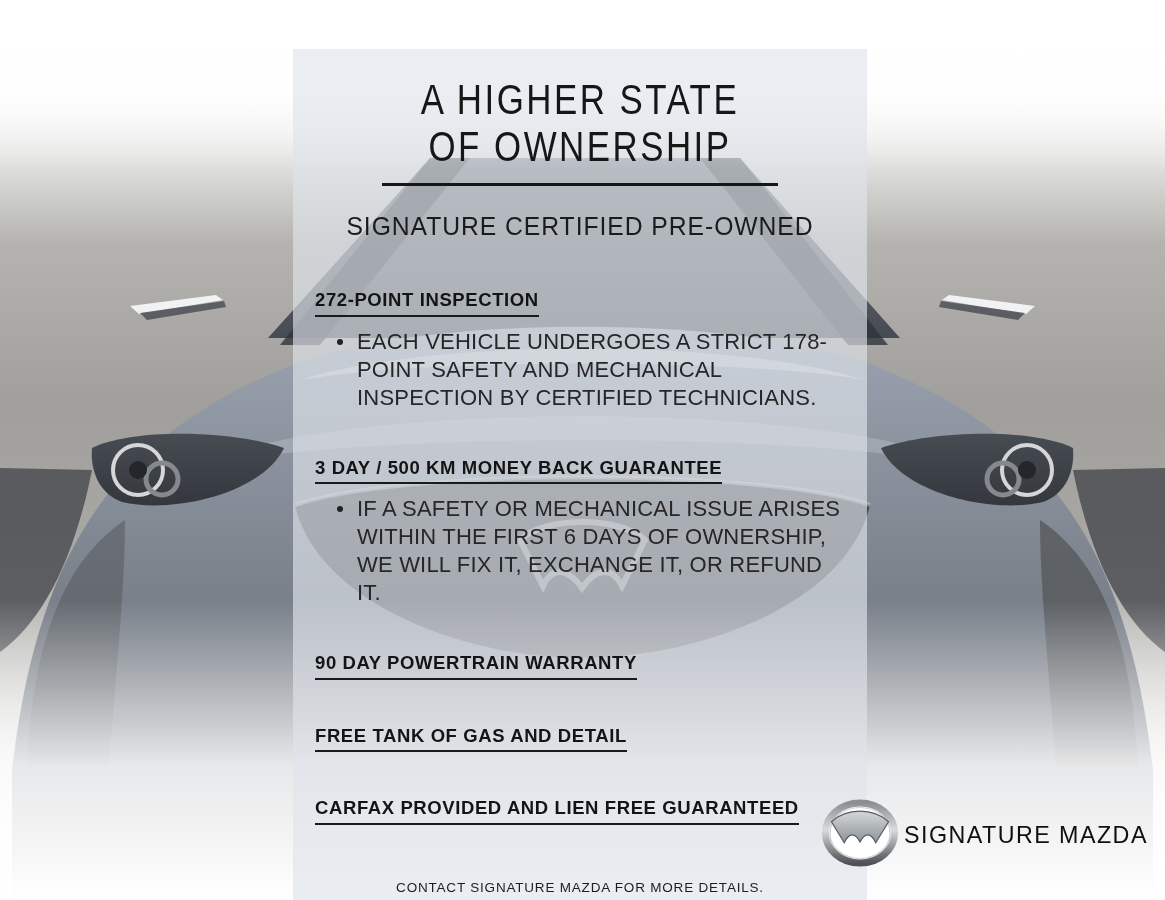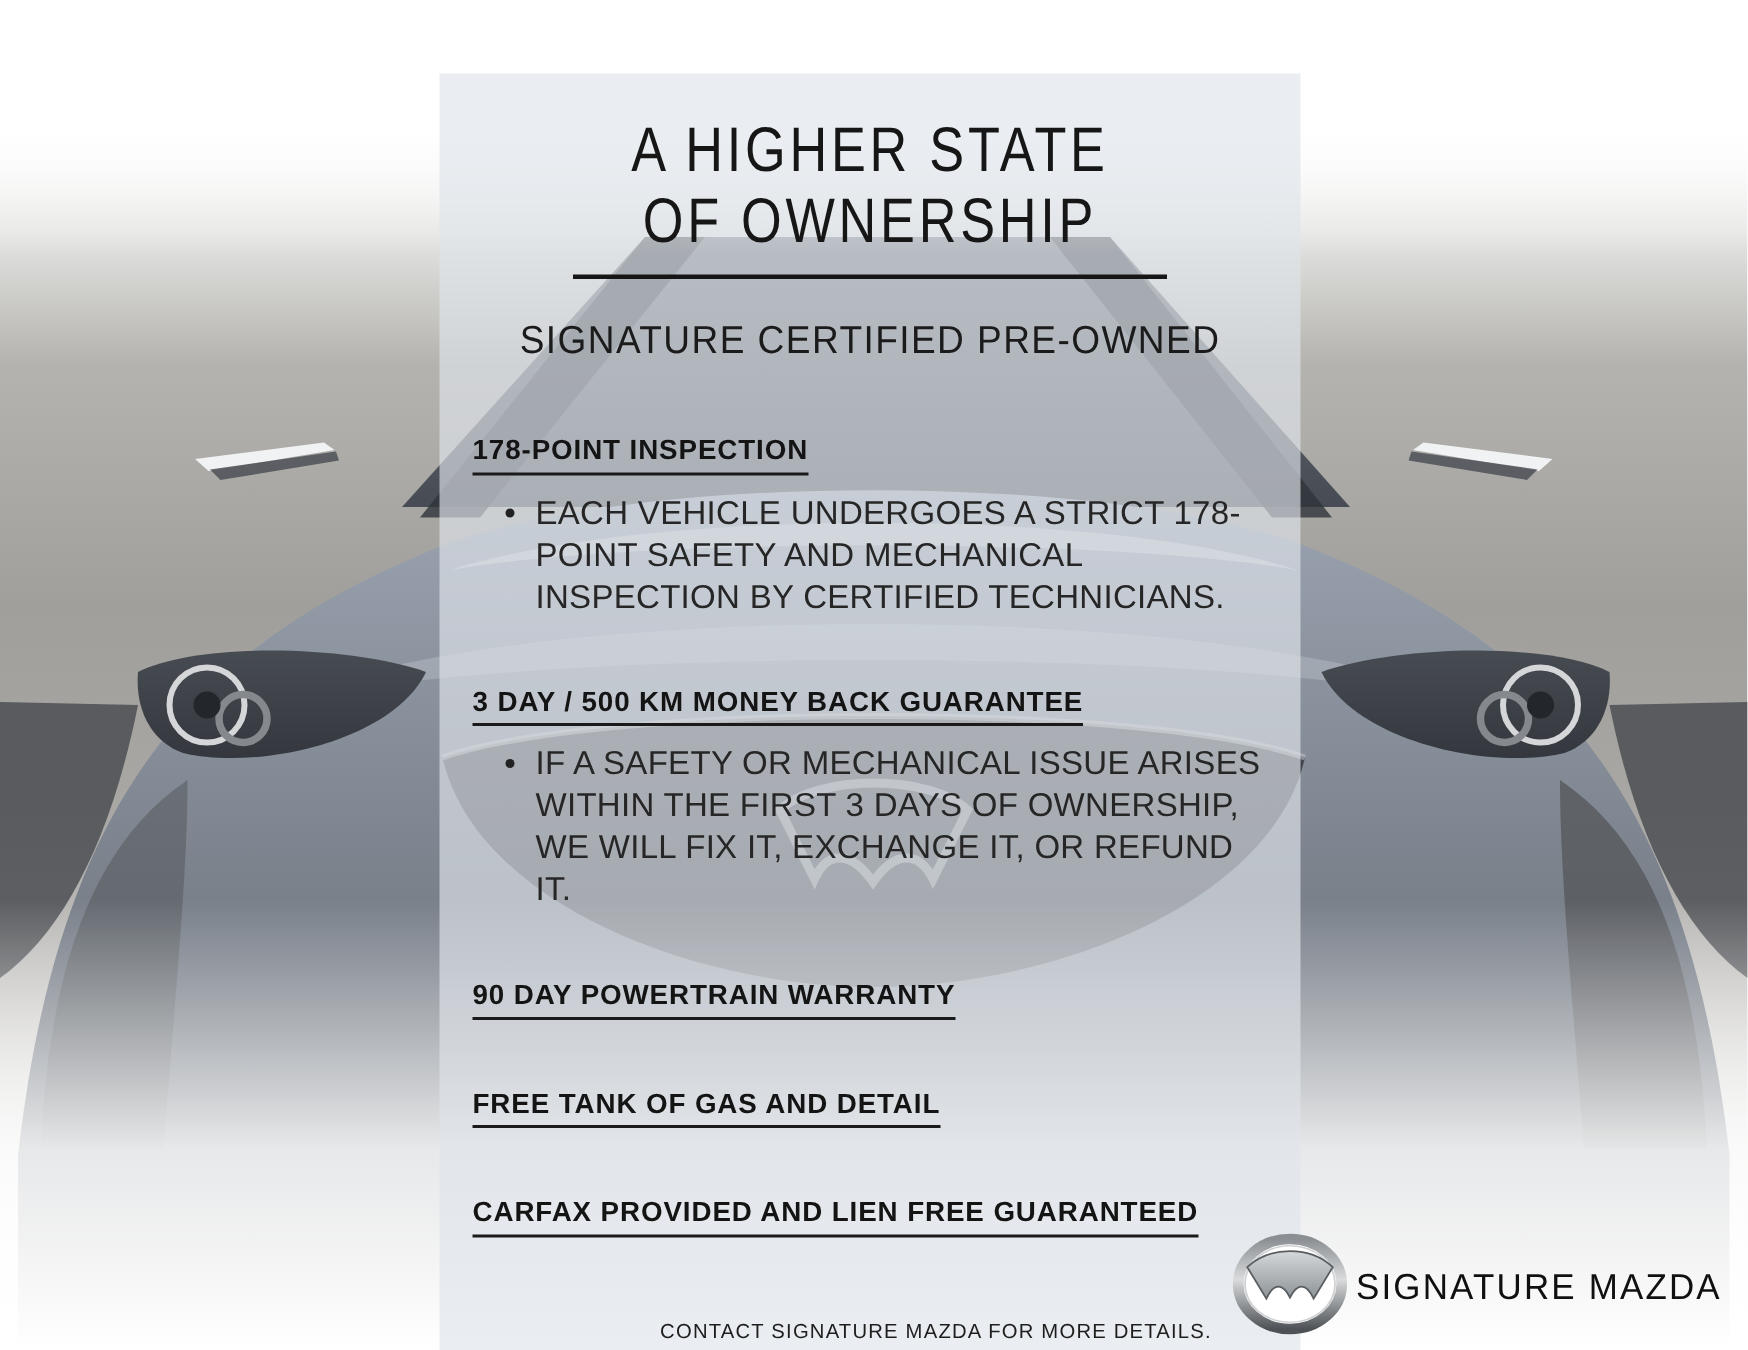--- a/index.html
+++ b/index.html
@@ -45,25 +45,25 @@
     position:relative;padding-left:42px;font-size:22px;line-height:28px;
     color:#262626;letter-spacing:.2px;max-width:508px;
   }
   .bullets li::before{
     content:"";position:absolute;left:22px;top:11px;width:6px;height:6px;
     border-radius:50%;background:#222;
   }
 
   .contact{
     position:absolute;left:0;bottom:26px;width:100%;text-align:center;
-    font-size:13.5px;letter-spacing:.8px;color:#1e1e1e;font-weight:400;padding-left:44px;
+    font-size:13.5px;letter-spacing:.8px;color:#1e1e1e;font-weight:400;
   }
 
   .brand{
-    position:absolute;right:10px;bottom:4px;display:flex;align-items:center;gap:5px;
+    position:absolute;right:10px;bottom:28px;display:flex;align-items:center;gap:5px;
   }
   .brand-name{
     font-size:24px;font-weight:300;letter-spacing:1.5px;color:#101010;
     white-space:nowrap;transform:scaleX(.97);transform-origin:left center;
   }
 </style>
 </head>
 <body>
 
 <div class="stage">
@@ -156,30 +156,30 @@
         <div class="title-line">A HIGHER STATE</div>
         <div class="title-line">OF OWNERSHIP</div>
         <div class="title-rule"></div>
       </div>
 
       <div class="subtitle">SIGNATURE CERTIFIED PRE-OWNED</div>
 
       <div class="sections">
 
         <div class="section">
-          <span class="section-heading">178-POINT INSPECTION</span>
+          <span class="section-heading">272-POINT INSPECTION</span>
           <ul class="bullets">
             <li>EACH VEHICLE UNDERGOES A STRICT 178-POINT SAFETY AND MECHANICAL INSPECTION BY CERTIFIED TECHNICIANS.</li>
           </ul>
         </div>
 
         <div class="section">
           <span class="section-heading">3 DAY / 500 KM MONEY BACK GUARANTEE</span>
           <ul class="bullets">
-            <li>IF A SAFETY OR MECHANICAL ISSUE ARISES WITHIN THE FIRST 3 DAYS OF OWNERSHIP, WE WILL FIX IT, EXCHANGE IT, OR REFUND IT.</li>
+            <li>IF A SAFETY OR MECHANICAL ISSUE ARISES WITHIN THE FIRST 6 DAYS OF OWNERSHIP, WE WILL FIX IT, EXCHANGE IT, OR REFUND IT.</li>
           </ul>
         </div>
 
         <div class="section">
           <span class="section-heading">90 DAY POWERTRAIN WARRANTY</span>
         </div>
 
         <div class="section">
           <span class="section-heading">FREE TANK OF GAS AND DETAIL</span>
         </div>

